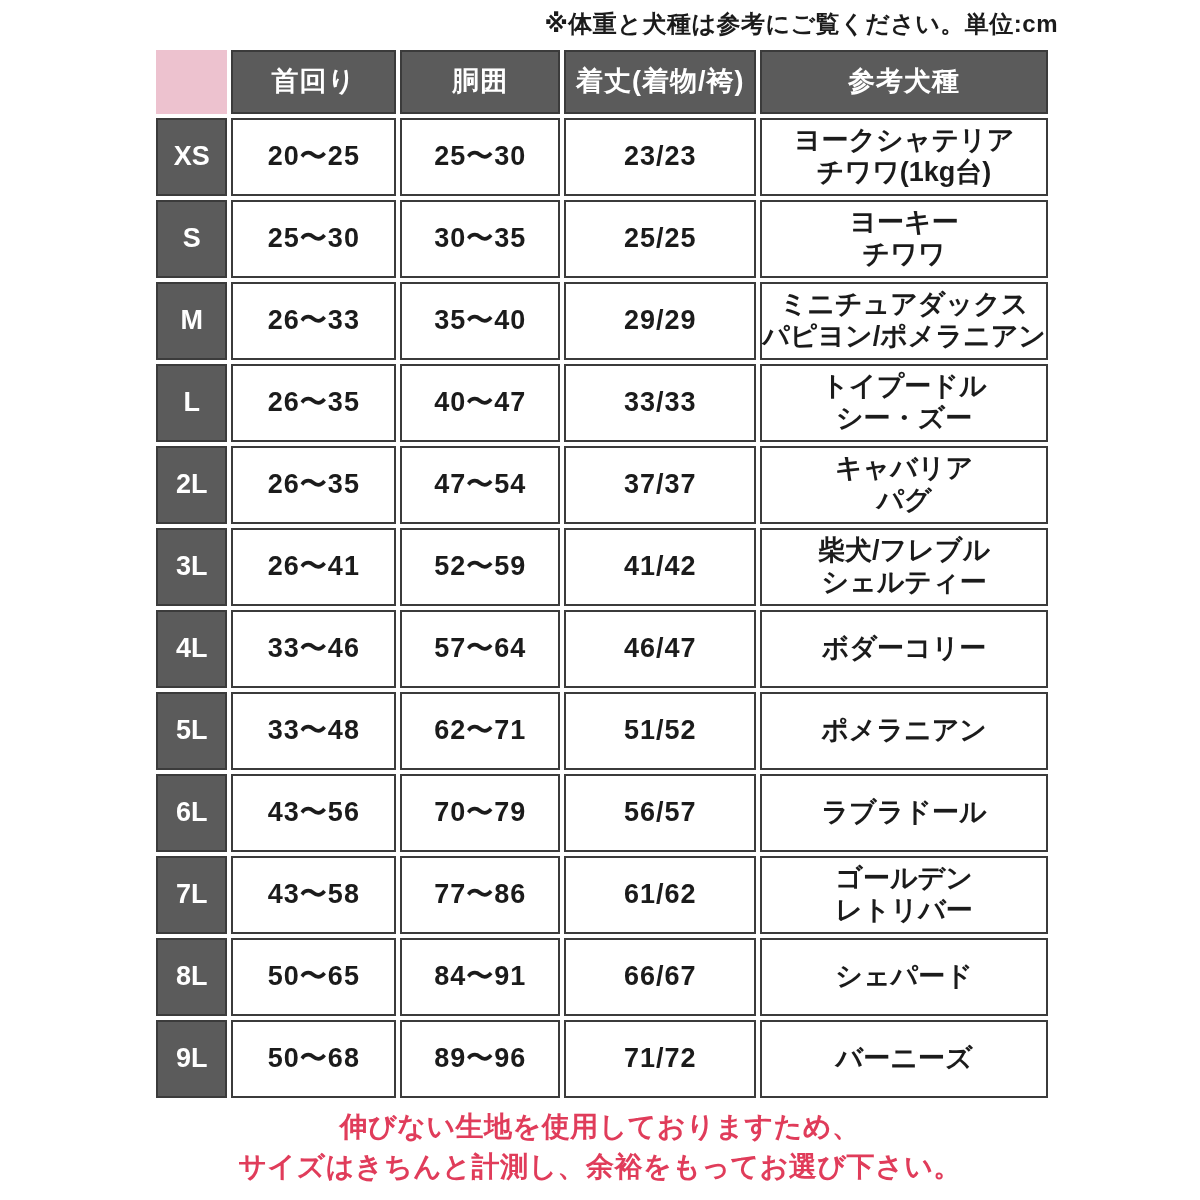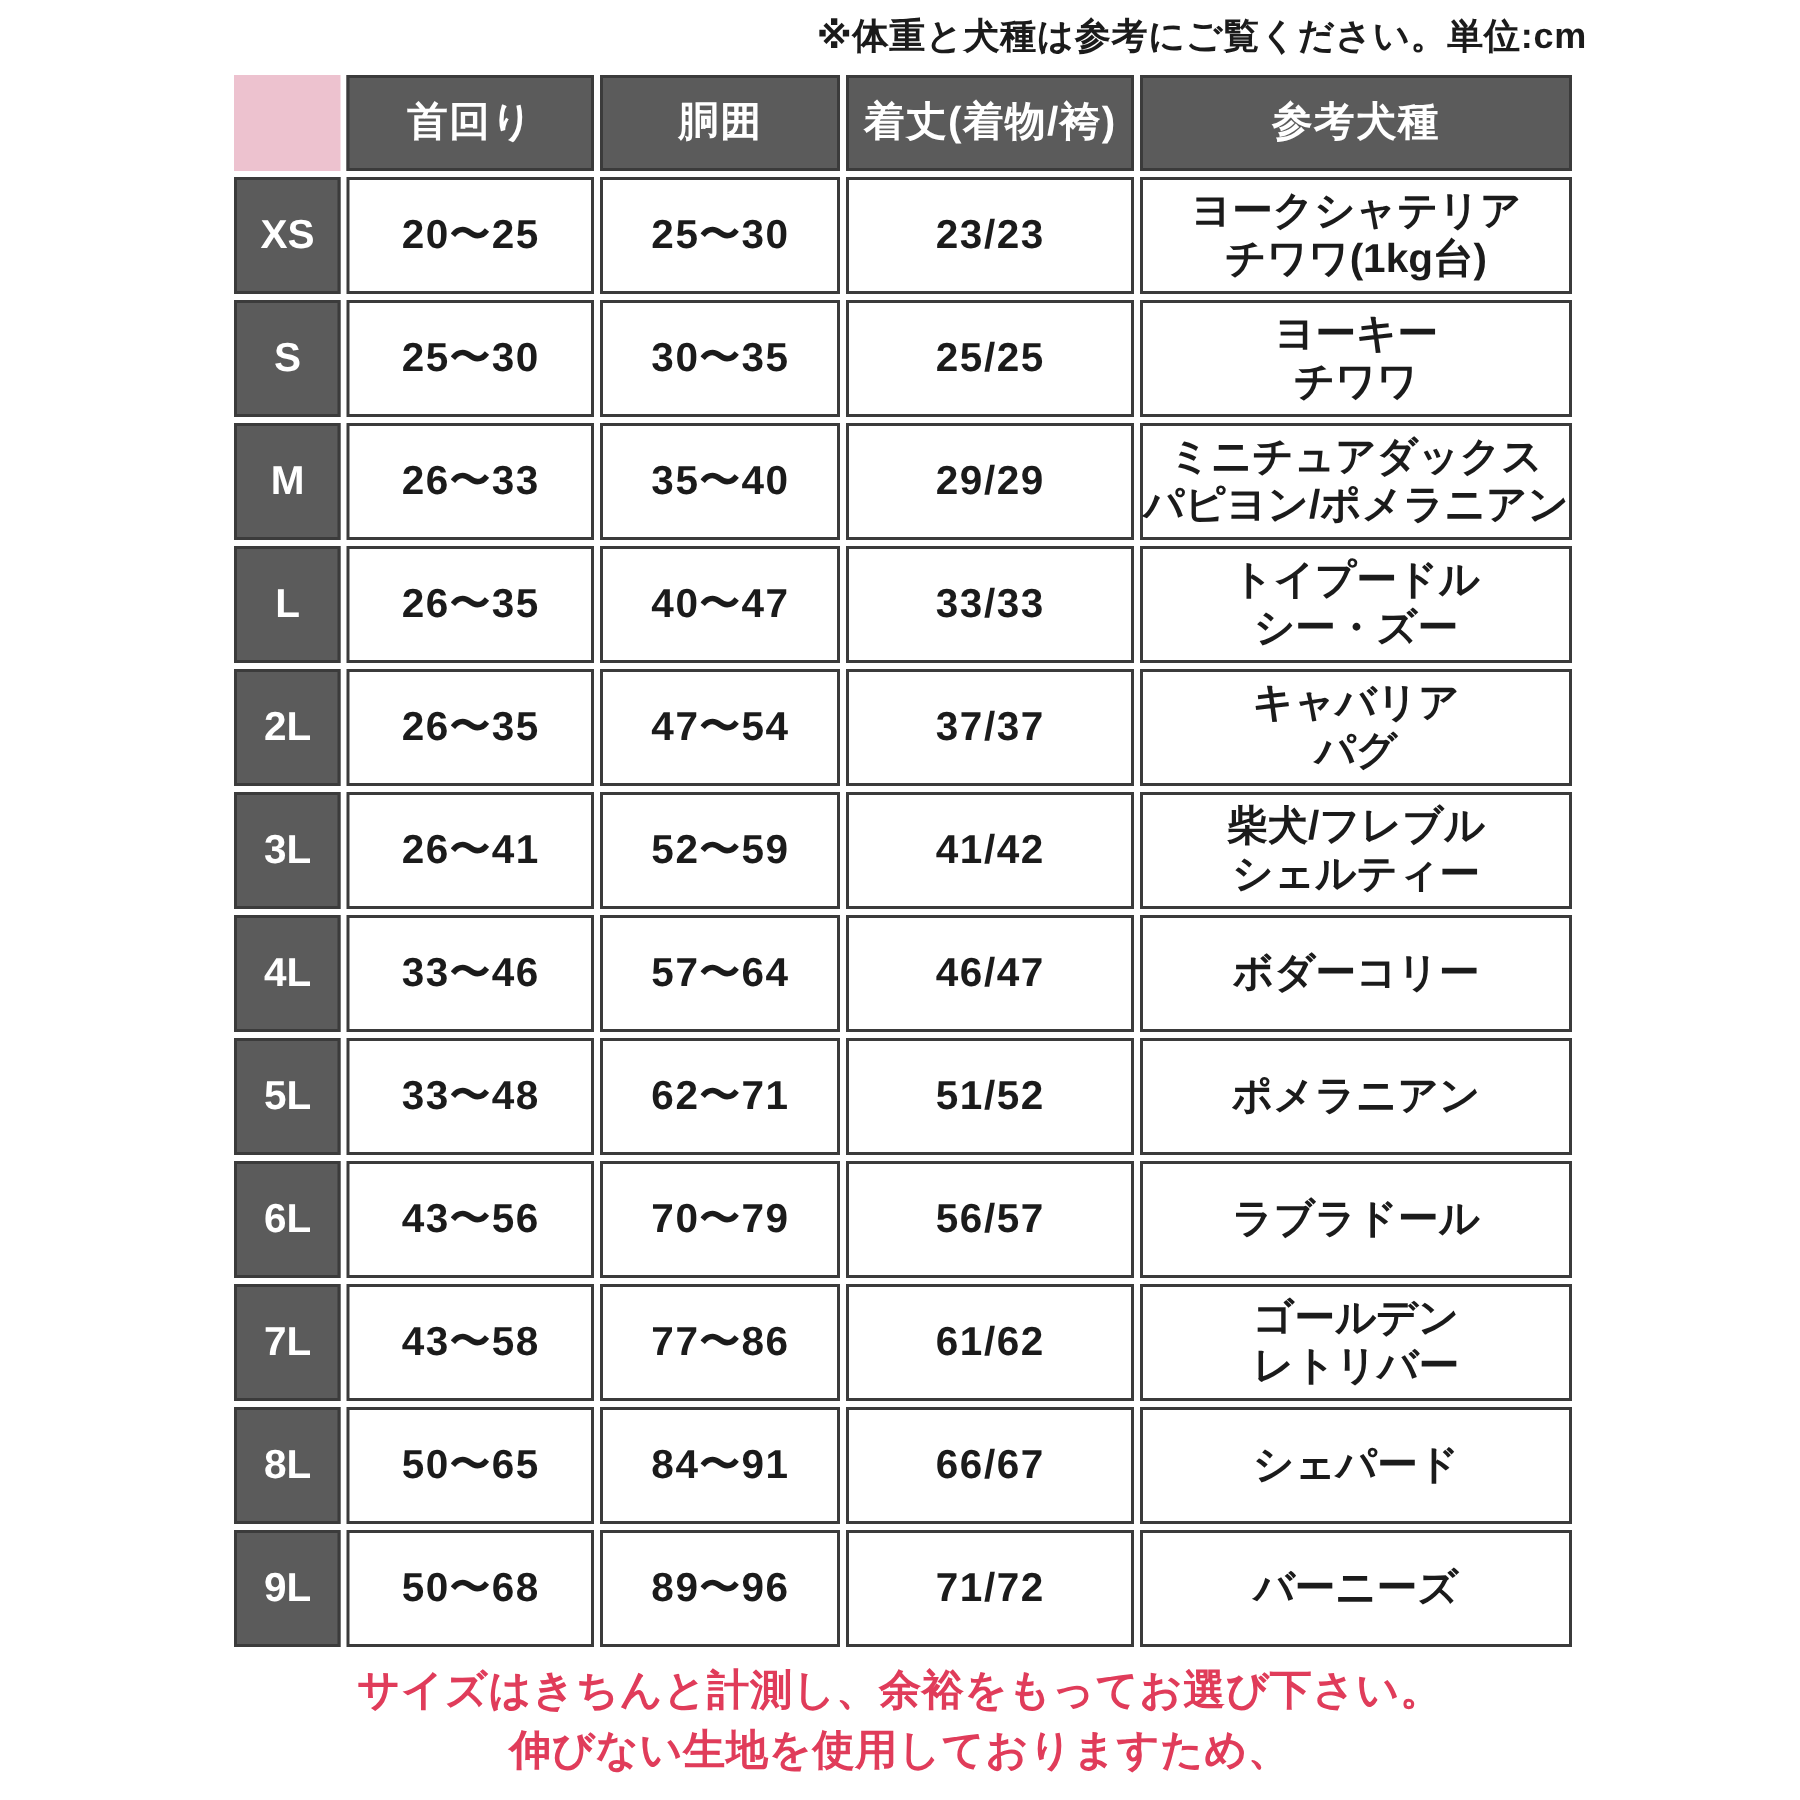--- a/index.html
+++ b/index.html
@@ -230,17 +230,17 @@
           <td class="val">89〜96</td>
           <td class="val">71/72</td>
           <td class="val breed">
             <span class="breed-line">バーニーズ</span>
           </td>
         </tr>
       </tbody>
   </table>
 
   <div class="footer-note">
+    <div>伸びない生地を使用しておりますため、</div>
     <div>サイズはきちんと計測し、余裕をもってお選び下さい。</div>
-    <div>伸びない生地を使用しておりますため、</div>
   </div>
 
 </div>
 
 </body></html>

